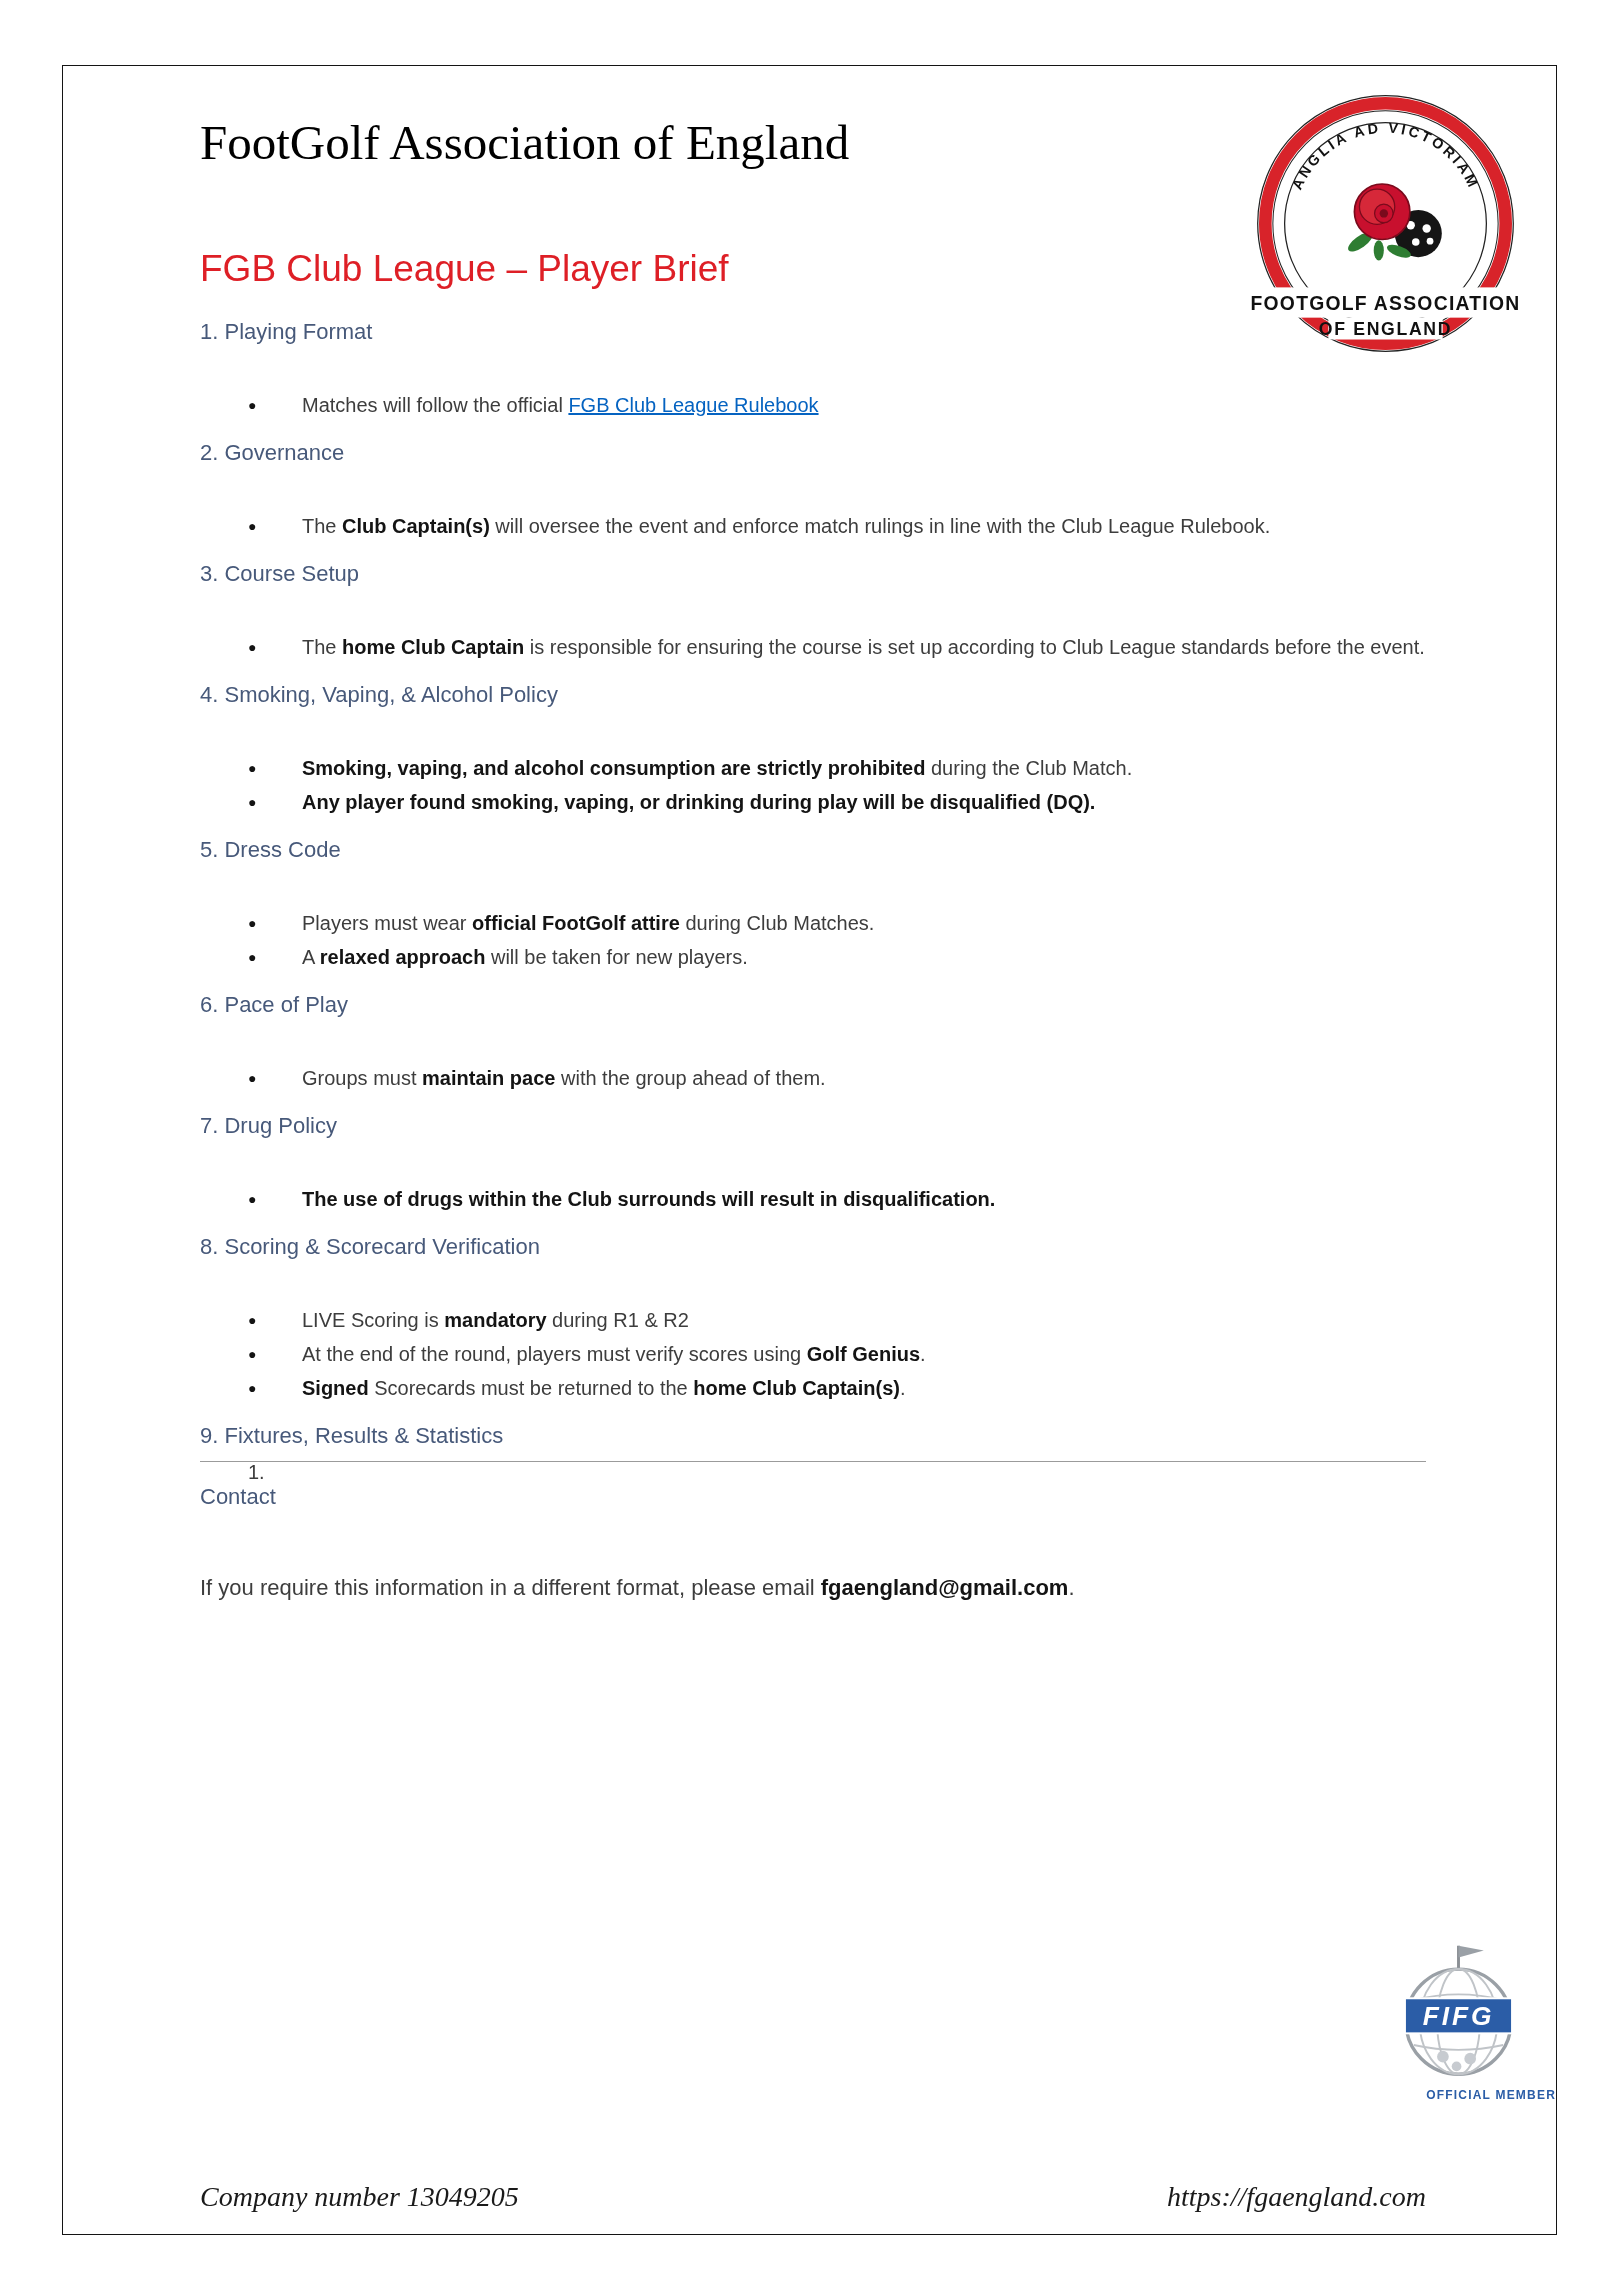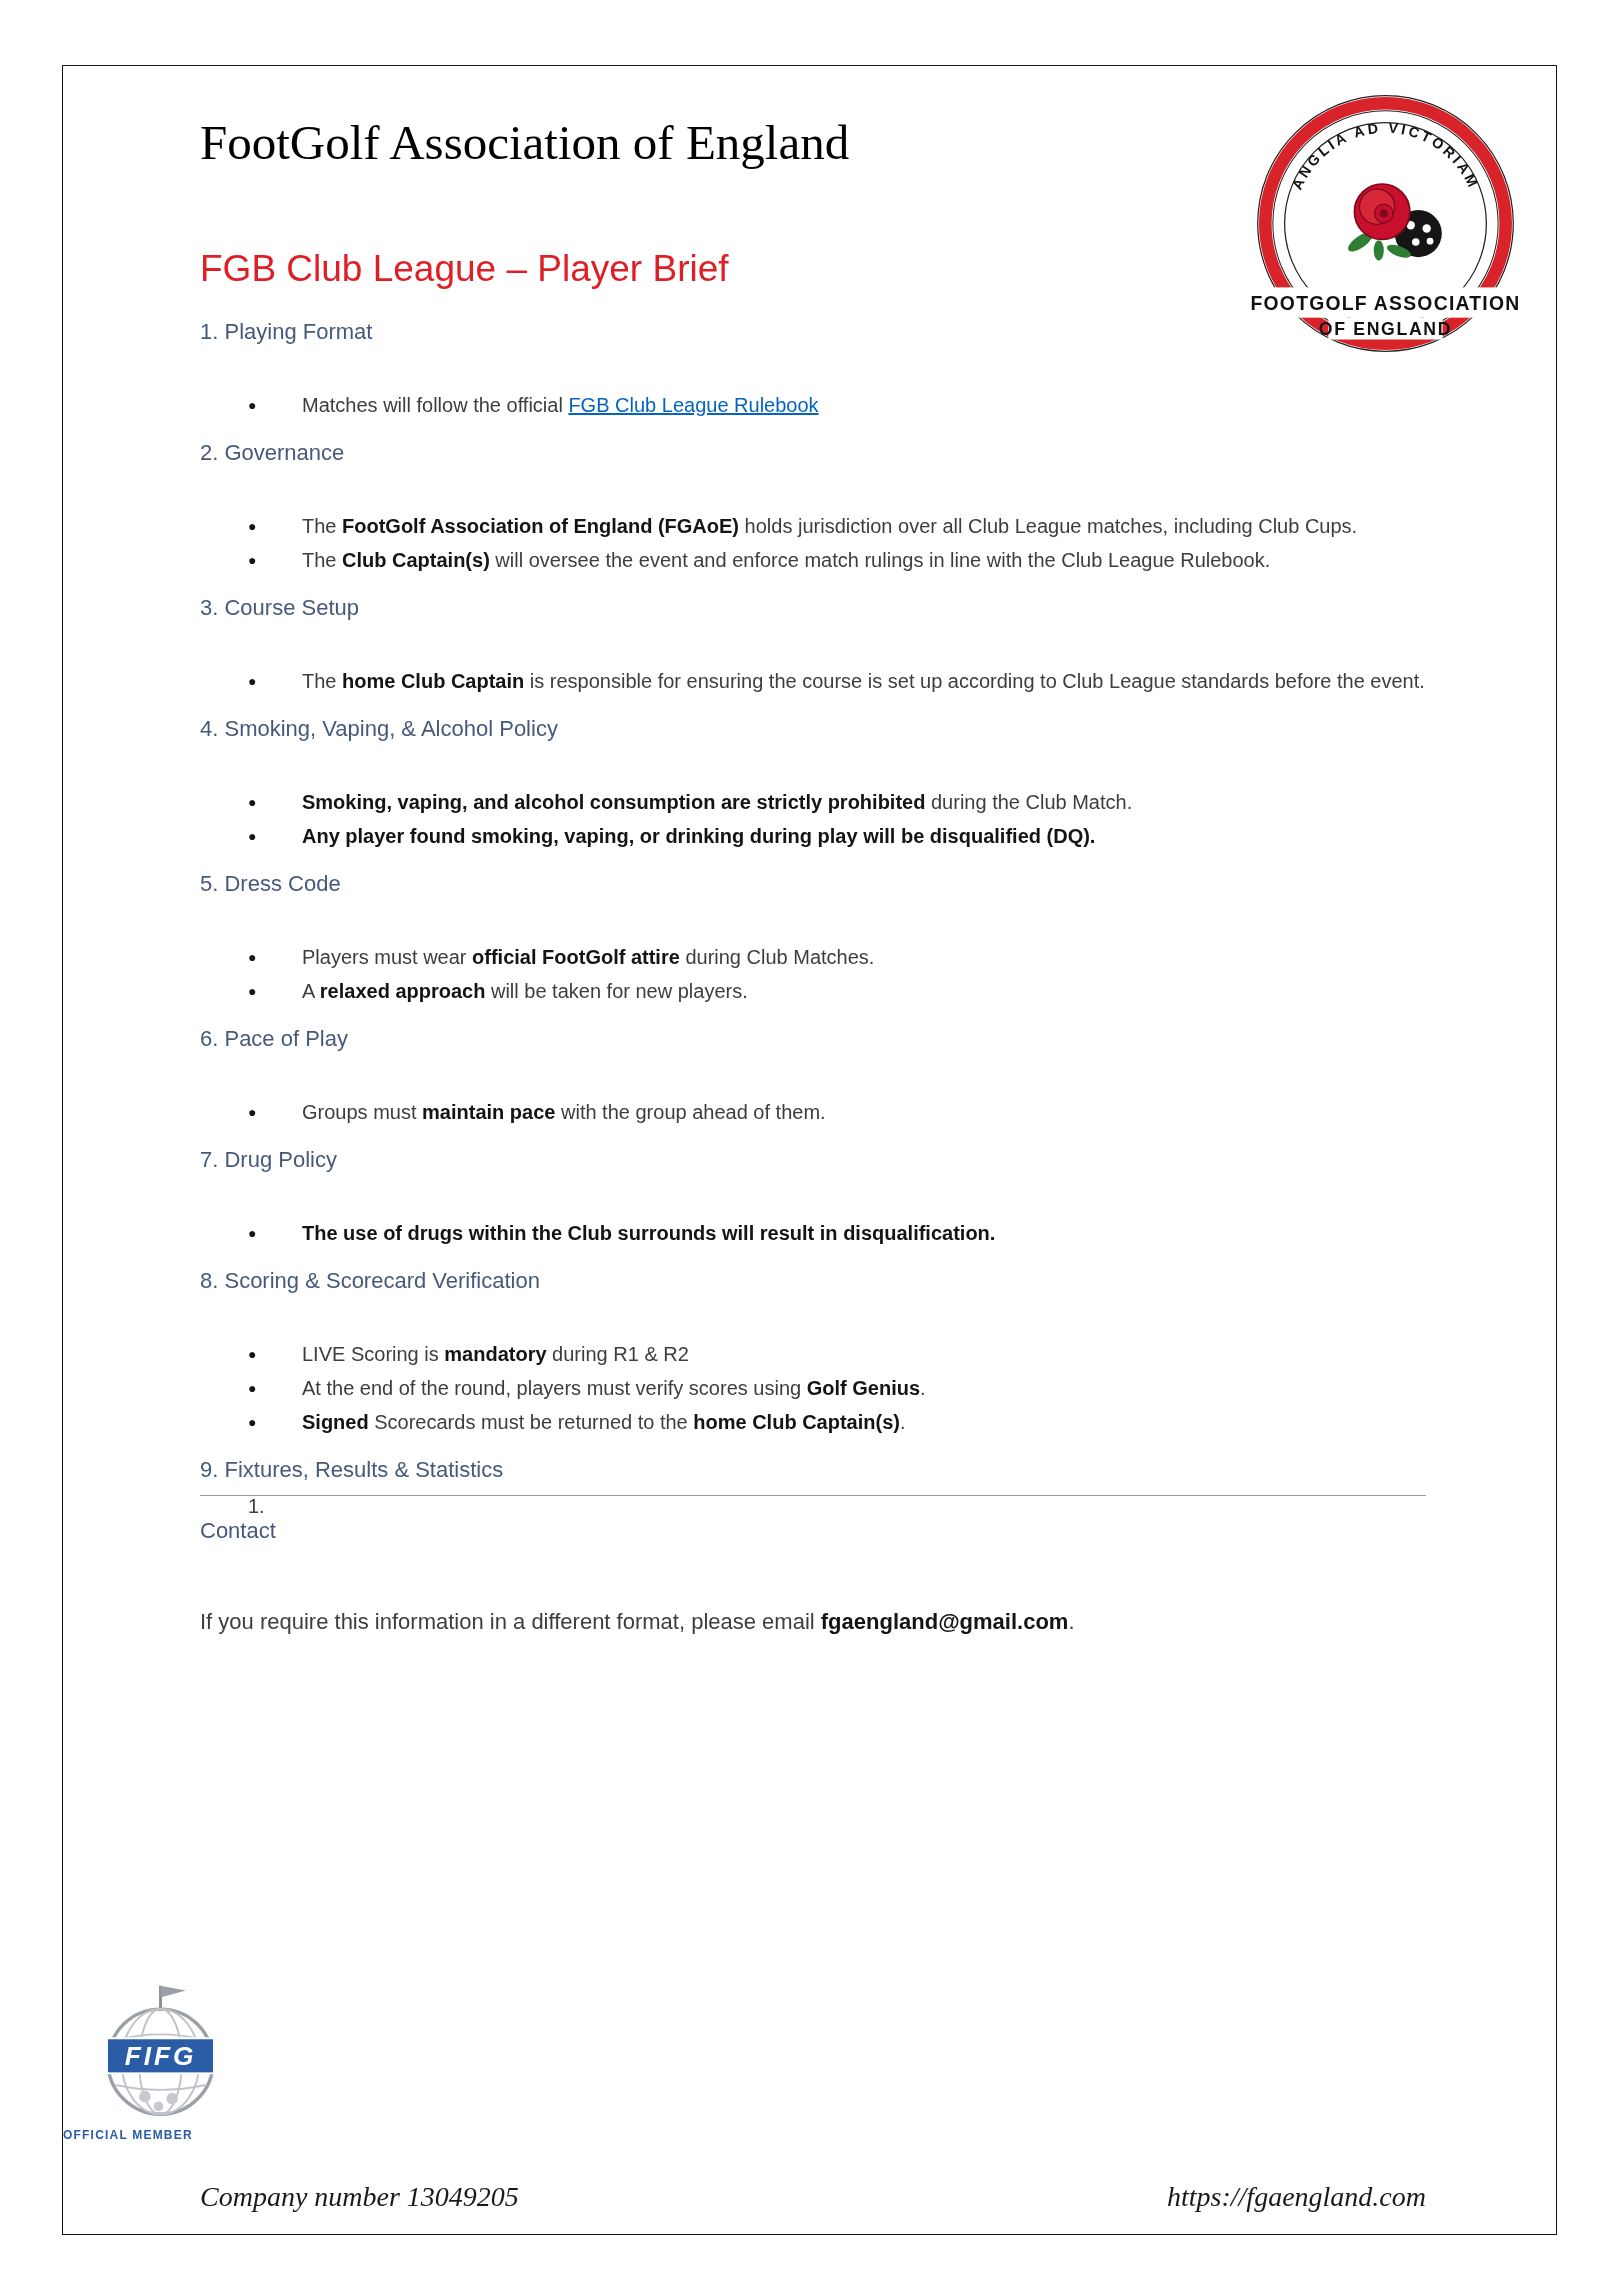--- a/index.html
+++ b/index.html
@@ -34,21 +34,21 @@
 
   .b { font-weight:700; color:#141414; }
   a.doc-link { color:#0563C1; text-decoration:underline; cursor:pointer; }
 
   .divider { border:none; border-top:0.8px solid #9b9b9b; margin:11.4px 0 0 0; }
 
   .body-par { margin-top:60px; font-size:22px; line-height:34px; }
 
   .crest { position:absolute; top:23px; right:36px; width:269px; height:269px; }
 
-  .fifg-wrap { position:absolute; left:0; right:0; top:1910px; text-align:left; }
+  .fifg-wrap { position:absolute; left:0; right:0; top:1870px; text-align:right; }
   .fifg-caption {
     margin-top:3.2px; color:#2B5DA7; font-weight:700; font-size:12px; letter-spacing:1.2px;
   }
 
   .footer {
     position:absolute; left:137px; right:130px; bottom:21px;
     display:flex; justify-content:space-between;
     font-family:"Liberation Serif","DejaVu Serif",serif;
     font-style:italic; font-size:28px; color:#1a1a1a;
   }
@@ -101,21 +101,20 @@
     <h1 class="doc-title">FootGolf Association of England</h1>
     <h2 class="doc-subtitle">FGB Club League – Player Brief</h2>
 
     <h3 class="sec-h">1. Playing Format</h3>
     <ul class="bullets">
       <li><span class="rich"><span>Matches will follow the official </span><a class="doc-link" href="#">FGB Club League Rulebook</a></span></li>
     </ul>
 
     <h3 class="sec-h">2. Governance</h3>
     <ul class="bullets">
-      <li><span class="rich"><span>The </span><span class="b">FootGolf Association of England (FGAoE)</span><span> holds jurisdiction over all Club League matches, including Club Cups.</span></span></li>
       <li><span class="rich"><span>The </span><span class="b">Club Captain(s)</span><span> will oversee the event and enforce match rulings in line with the Club League Rulebook.</span></span></li>
     </ul>
 
     <h3 class="sec-h">3. Course Setup</h3>
     <ul class="bullets">
       <li><span class="rich"><span>The </span><span class="b">home Club Captain</span><span> is responsible for ensuring the course is set up according to Club League standards before the event.</span></span></li>
     </ul>
 
     <h3 class="sec-h">4. Smoking, Vaping, &amp; Alcohol Policy</h3>
     <ul class="bullets">

